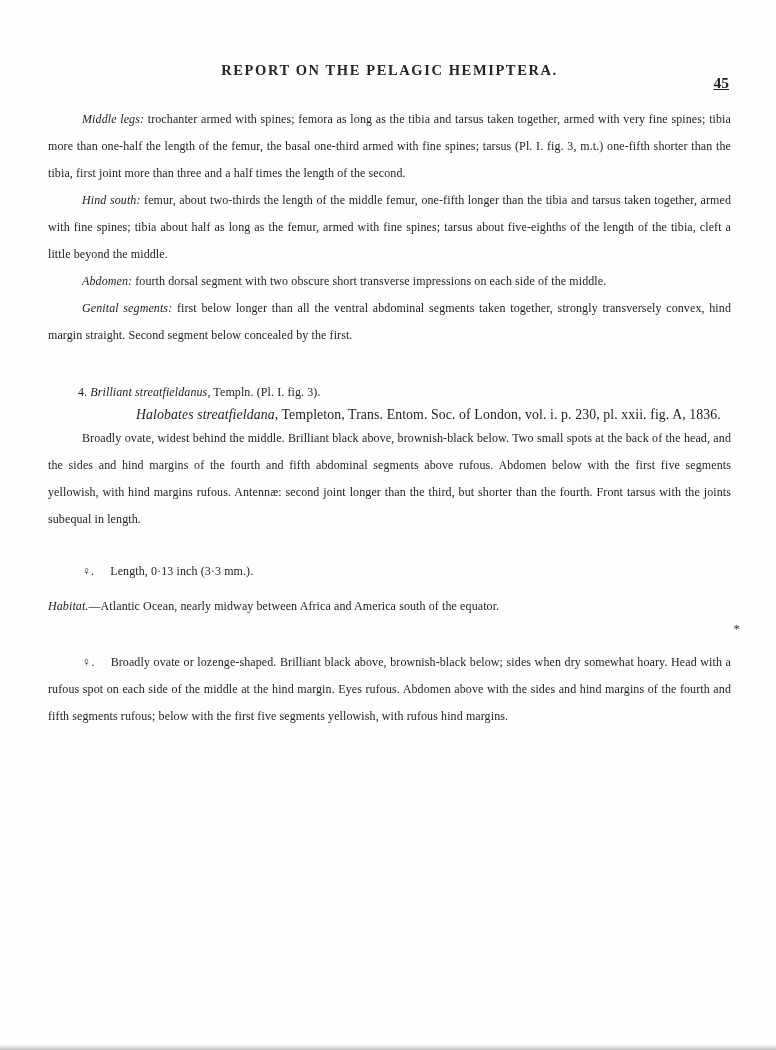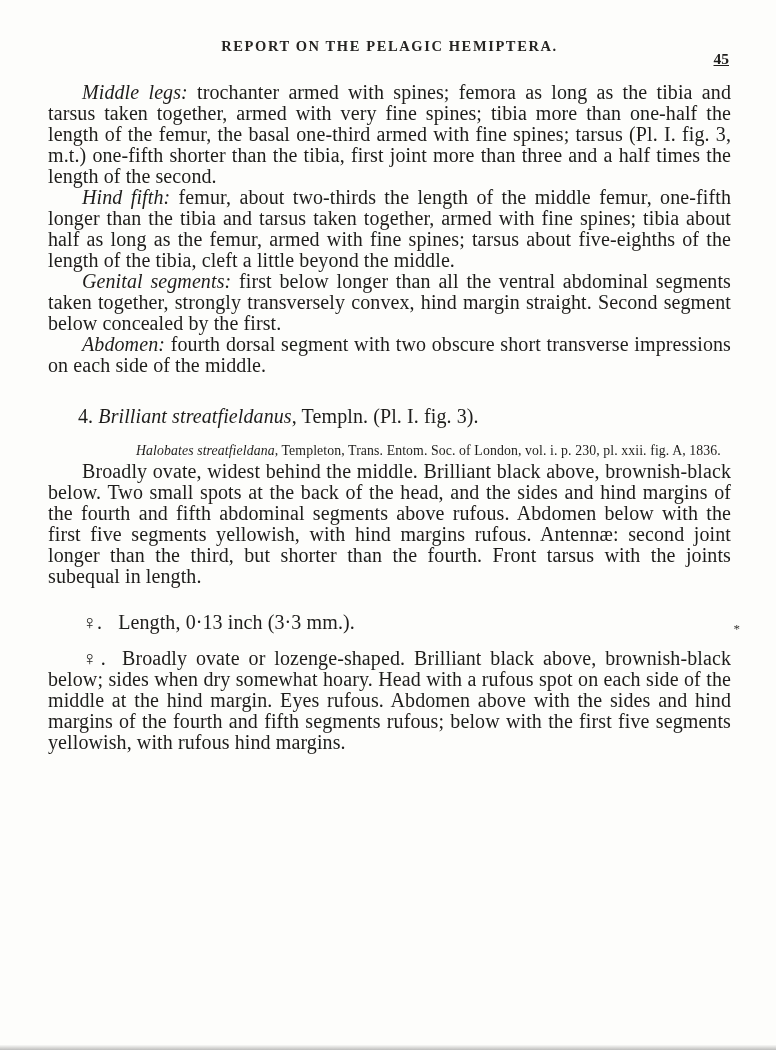--- a/index.html
+++ b/index.html
@@ -19,102 +19,103 @@
     content: "";
     position: absolute;
     left: 0; right: 0; bottom: 0;
     height: 5px;
     background: linear-gradient(to bottom, rgba(0,0,0,0.02), rgba(0,0,0,0.25));
   }
   .header {
     position: relative;
     height: 20px;
     margin-bottom: 24px;
+    margin-top: 24px;
   }
   .running-title {
     text-align: center;
     font-size: 14.5px;
     letter-spacing: 1.6px;
     font-weight: bold;
     color: #262523;
   }
   .page-number {
     position: absolute;
     right: 2px; top: 12px;
     font-size: 15.5px;
     font-weight: bold;
     text-decoration: underline;
   }
   p {
     margin: 0;
-    font-size: 20px;
-    line-height: 21px;
+    font-size: 12px;
+    line-height: 27px;
     text-align: justify;
     letter-spacing: 0.1px;
   }
   .indent { text-indent: 34px; }
   .italic { font-style: italic; }
   .species-heading {
     margin-top: 30px;
     padding-left: 30px;
     text-align: left;
   }
   .citation {
-    margin-top: 15px;
     font-size: 13.8px;
     line-height: 18.5px;
     padding-left: 62px;
     text-indent: 26px;
     padding-right: 10px;
     text-align: left;
   }
   .desc { }
   .length-line {
     padding-left: 34px;
     text-align: left;
     margin-top: 25px;
   }
   .sym-gap { padding-left: 16px; }
   .habitat { margin-top: 8px; }
   .not-seen { margin-top: 6px; }
-  .female-desc { margin-top: 15px; }
+  .female-desc { margin-top: 29px; }
   .footnote-mark {
     position: absolute;
     right: 36px;
     top: 621px;
     font-size: 13px;
     color: #33322f;
   }
 </style>
 </head>
 <body>
 
 <div class="page">
 
   <div class="header">
     <div class="running-title">REPORT ON THE PELAGIC HEMIPTERA.</div>
     <div class="page-number">45</div>
   </div>
 
   <p class="indent"><span class="italic">Middle legs:</span><span> trochanter armed with spines; femora as long as the tibia and tarsus taken together, armed with very fine spines; tibia more than one-half the length of the femur, the basal one-third armed with fine spines; tarsus (Pl. I. fig. 3, m.t.) one-fifth shorter than the tibia, first joint more than three and a half times the length of the second.</span></p>
 
-  <p class="indent"><span class="italic">Hind fifth:</span><span> femur, about two-thirds the length of the middle femur, one-fifth longer than the tibia and tarsus taken together, armed with fine spines; tibia about half as long as the femur, armed with fine spines; tarsus about five-eighths of the length of the tibia, cleft a little beyond the middle.</span></p>
+  <p class="indent"><span class="italic">Hind south:</span><span> femur, about two-thirds the length of the middle femur, one-fifth longer than the tibia and tarsus taken together, armed with fine spines; tibia about half as long as the femur, armed with fine spines; tarsus about five-eighths of the length of the tibia, cleft a little beyond the middle.</span></p>
+
+  <p class="indent"><span class="italic">Abdomen:</span><span> fourth dorsal segment with two obscure short transverse impressions on each side of the middle.</span></p>
 
   <p class="indent"><span class="italic">Genital segments:</span><span> first below longer than all the ventral abdominal segments taken together, strongly transversely convex, hind margin straight.  Second segment below concealed by the first.</span></p>
-
-  <p class="indent"><span class="italic">Abdomen:</span><span> fourth dorsal segment with two obscure short transverse impressions on each side of the middle.</span></p>
 
   <p class="species-heading"><span>4. </span><span class="italic">Brilliant streatfieldanus</span><span>, Templn. (Pl. I. fig. 3).</span></p>
 
   <p class="citation"><span class="italic">Halobates streatfieldana</span><span>, Templeton, Trans. Entom. Soc. of London, vol. i. p. 230, pl. xxii. fig. A, 1836.</span></p>
 
   <p class="indent desc"><span>Broadly ovate, widest behind the middle.  Brilliant black above, brownish-black below.  Two small spots at the back of the head, and the sides and hind margins of the fourth and fifth abdominal segments above rufous.  Abdomen below with the first five segments yellowish, with hind margins rufous.  Antennæ: second joint longer than the third, but shorter than the fourth.  Front tarsus with the joints subequal in length.</span></p>
 
   <p class="length-line"><span>♀.</span><span class="sym-gap">Length, 0·13 inch (3·3 mm.).</span></p>
 
+  <p class="habitat"><span class="italic">Habitat.</span><span>—Atlantic Ocean, nearly midway between Africa and America south of the equator.</span></p>
 
 
   <p class="indent female-desc"><span>♀.</span><span class="sym-gap">Broadly ovate or lozenge-shaped.  Brilliant black above, brownish-black below; sides when dry somewhat hoary.  Head with a rufous spot on each side of the middle at the hind margin.  Eyes rufous.  Abdomen above with the sides and hind margins of the fourth and fifth segments rufous; below with the first five segments yellowish, with rufous hind margins.</span></p>
 
 
   <span class="footnote-mark">*</span>
 
 </div>
 
 </body></html>

